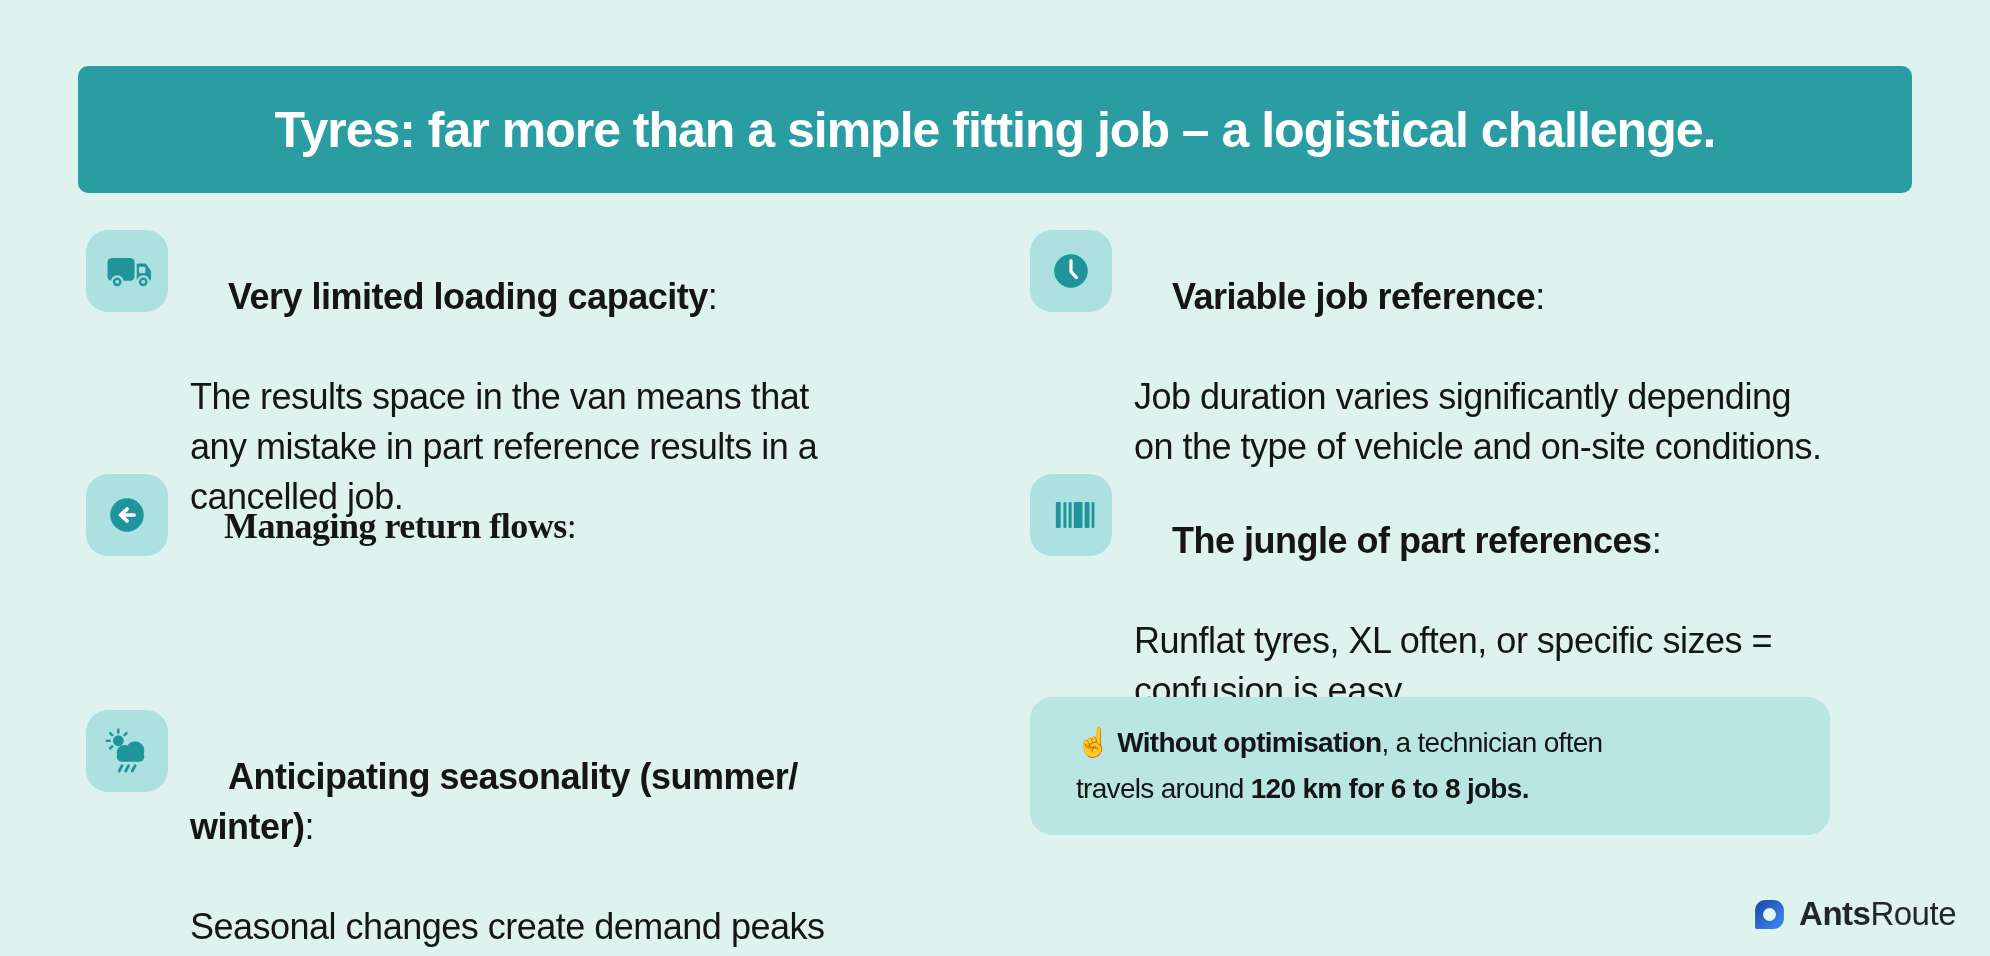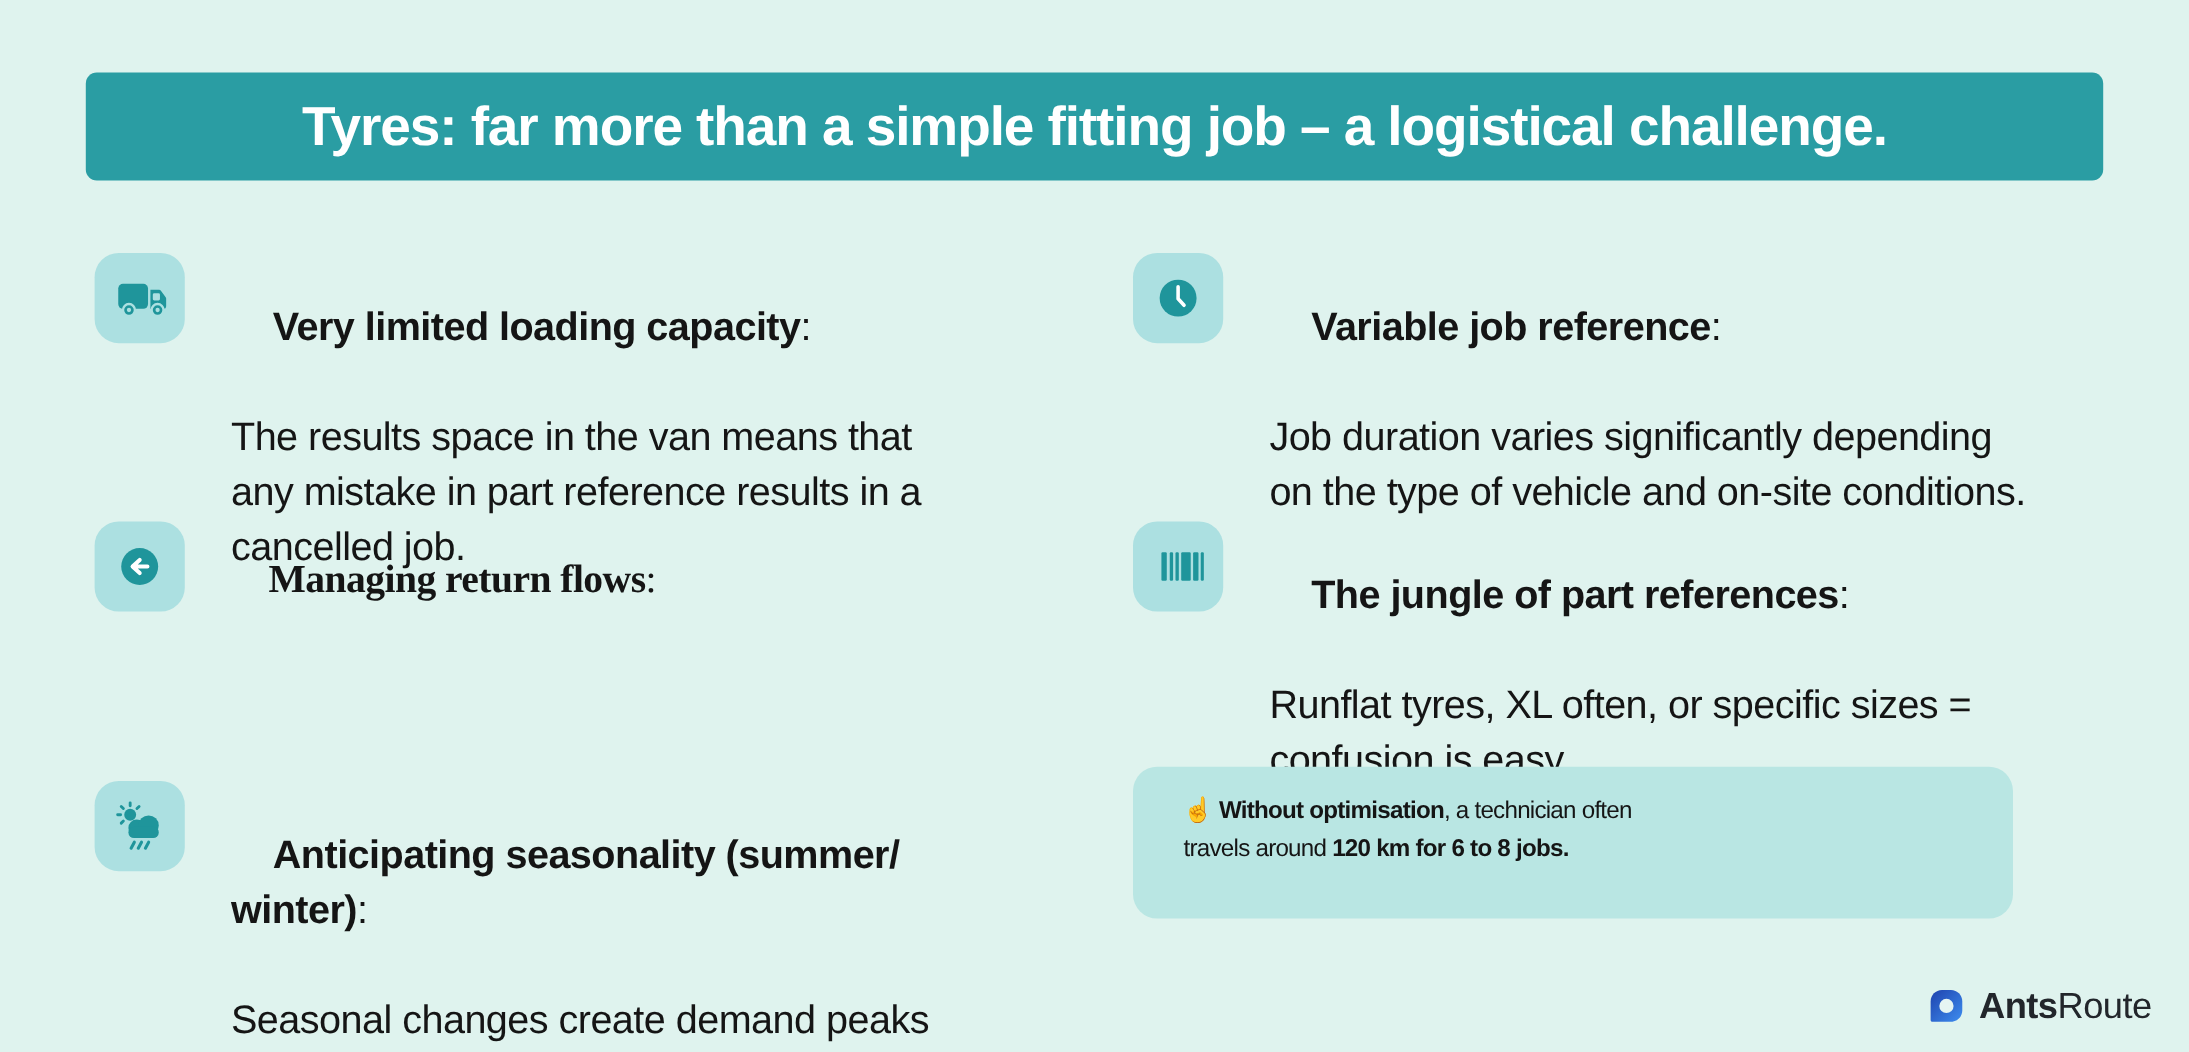--- a/index.html
+++ b/index.html
@@ -11,50 +11,49 @@
   body{
     background:var(--bg);
     font-family:"Liberation Sans", sans-serif;
     color:var(--text);
     position:relative;
     overflow:hidden;
   }
   .stage{position:absolute;inset:0;width:1990px;height:956px;}
 
   .header{
-    position:absolute;left:78px;top:66px;width:1834px;height:98px;
+    position:absolute;left:78px;top:66px;width:1834px;height:127px;
     background:var(--teal);border-radius:10px;
     display:flex;align-items:center;justify-content:center;
   }
   .header h1{
     color:#fff;font-size:50px;font-weight:700;letter-spacing:-1px;
     white-space:pre;
   }
 
   .chip{
     position:absolute;width:82px;height:82px;border-radius:22px;
     background:var(--chip);color:var(--icon-teal);
     display:flex;align-items:center;justify-content:center;
   }
   .chip svg{display:block;}
 
   .tb{
     position:absolute;font-size:36px;line-height:50px;letter-spacing:-0.5px;
     white-space:pre;
-    margin-left:20px;
   }
   .tb .title{font-weight:700;white-space:pre-line;display:inline;}
   .tb .colon{font-weight:400;}
   .tb .body{font-weight:400;white-space:pre-line;}
 
   .callout{
     position:absolute;left:1030px;top:697px;width:800px;height:138px;
     background:var(--callout);border-radius:22px;
     padding:23px 24px 0 46px;
-    font-size:22px;line-height:34px;letter-spacing:-0.7px;white-space:pre-line;
+    font-size:28px;line-height:46px;letter-spacing:-0.7px;white-space:pre-line;
   }
 
   .logo{
     position:absolute;right:34px;top:892px;height:44px;
     display:flex;align-items:center;gap:11px;
   }
   .logo .wordmark{font-size:33px;letter-spacing:-0.5px;color:#22262B;white-space:pre;}
   .logo .wordmark b{font-weight:700;}
 </style>
 </head>

